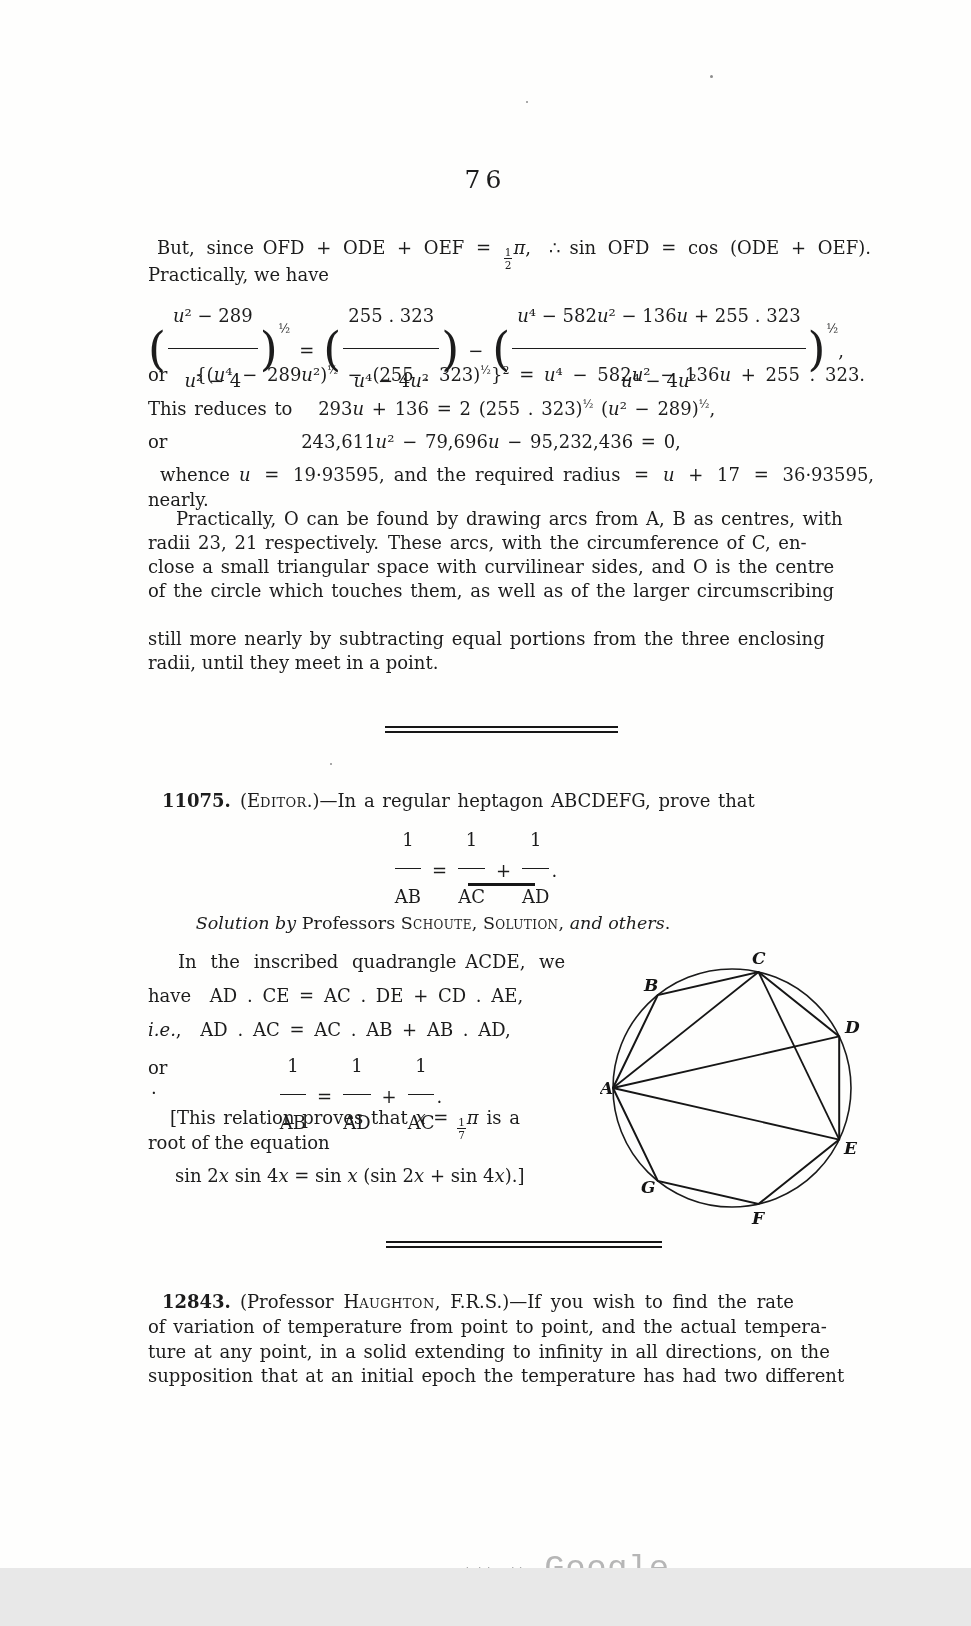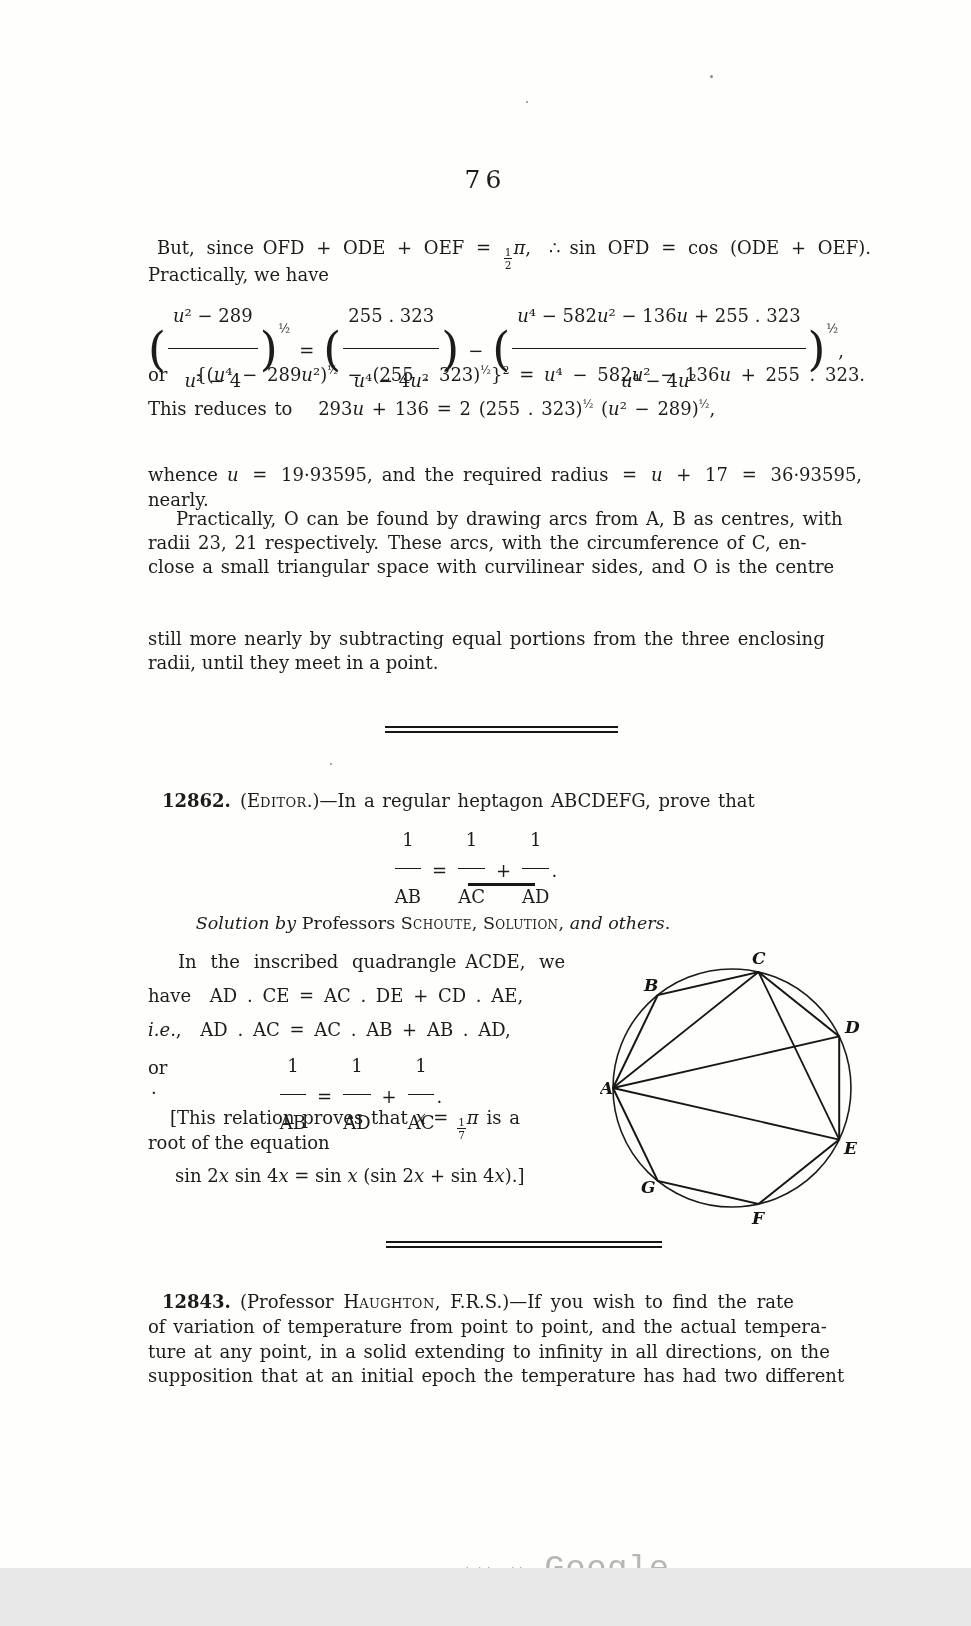--- a/index.html
+++ b/index.html
@@ -53,33 +53,35 @@
   <div class="ln ws6" style="left:148px;top:236px;">But, since OFD + ODE + OEF = <span class="sfrac">
         <span class="sn">1</span>
         <span class="sd">2</span>
       </span><i>π</i>,  ∴ sin OFD = cos (ODE + OEF).</div>
   <div class="ln" style="left:148px;top:263px;">Practically, we have</div>
 
   <div class="eq center" style="left:148px;top:288px;width:675px;"><span class="bigp">(</span><span class="frac"><span class="num"><i>u</i>² − 289</span><span class="den"><i>u</i>² − 4</span></span><span class="bigp">)</span><sup class="psup">½</sup><span class="etx"> = </span><span class="bigp">(</span><span class="frac"><span class="num">255 . 323</span><span class="den"><i>u</i>⁴ − 4<i>u</i>²</span></span><span class="bigp">)</span><span class="etx"> − </span><span class="bigp">(</span><span class="frac"><span class="num"><i>u</i>⁴ − 582<i>u</i>² − 136<i>u</i> + 255 . 323</span><span class="den"><i>u</i>⁴ − 4<i>u</i>²</span></span><span class="bigp">)</span><sup class="psup">½</sup><span class="etx">,</span></div>
 
   <div class="ln ws4" style="left:148px;top:363px;">or  {(<i>u</i>⁴ − 289<i>u</i>²)<sup>½</sup> − (255 . 323)<sup>½</sup>}<sup>2</sup> = <i>u</i>⁴ − 582<i>u</i>² − 136<i>u</i> + 255 . 323.</div>
   <div class="ln ws2" style="left:148px;top:397px;">This reduces to  293<i>u</i> + 136 = 2 (255 . 323)<sup>½</sup> (<i>u</i>² − 289)<sup>½</sup>,</div>
-  <div class="ln ws8" style="left:148px;top:463px;">whence <i>u</i> = 19·93595, and the required radius = <i>u</i> + 17 = 36·93595,</div>
+  <div class="ln ws2" style="left:148px;top:430px;">or        243,611<i>u</i>² − 79,696<i>u</i> − 95,232,436 = 0,</div>
+  <div class="ln ws8" style="left:160px;top:463px;">whence <i>u</i> = 19·93595, and the required radius = <i>u</i> + 17 = 36·93595,</div>
   <div class="ln" style="left:148px;top:488px;">nearly.</div>
 
   <div class="ln ws2" style="left:176px;top:507px;">Practically, O can be found by drawing arcs from A, B as centres, with</div>
   <div class="ln ws2" style="left:148px;top:531px;">radii 23, 21 respectively. These arcs, with the circumference of C, en-</div>
   <div class="ln ws2" style="left:148px;top:555px;">close a small triangular space with curvilinear sides, and O is the centre</div>
+  <div class="ln ws2" style="left:148px;top:579px;">of the circle which touches them, as well as of the larger circumscribing</div>
   <div class="ln ws2" style="left:148px;top:627px;">still more nearly by subtracting equal portions from the three enclosing</div>
   <div class="ln" style="left:148px;top:651px;">radii, until they meet in a point.</div>
 
   <div class="drule" style="left:385px;top:726px;width:233px;"></div>
 
   <div class="ln ws2" style="left:162px;top:789px;">
-    <b>12862.</b><span> (E<span class="sc">ditor</span>.)—In a regular heptagon ABCDEFG, prove that</span>
+    <b>11075.</b><span> (E<span class="sc">ditor</span>.)—In a regular heptagon ABCDEFG, prove that</span>
   </div>
   <div class="eq eq-s center" style="left:148px;top:816px;width:654px;"><span class="frac"><span class="num">1</span><span class="den">AB</span></span><span class="etx"> = </span><span class="frac"><span class="num">1</span><span class="den">AC</span></span><span class="etx"> + </span><span class="frac"><span class="num">1</span><span class="den">AD</span></span><span class="etx">.</span></div>
   <div class="srule" style="left:468px;top:883px;width:67px;"></div>
 
   <div class="ln center" style="left:148px;top:911px;width:570px;font-size:17.5px;"><i>Solution by</i> Professors <span class="sc">Schoute</span>, <span class="sc">Solution</span>, <i>and others</i>.</div>
 
   <div class="ln ws8" style="left:178px;top:950px;">In the inscribed quadrangle ACDE, we</div>
   <div class="ln ws4" style="left:148px;top:984px;">have  AD . CE = AC . DE + CD . AE,</div>
   <div class="ln ws4" style="left:148px;top:1018px;"><i>i.e.</i>,  AD . AC = AC . AB + AB . AD,</div>
   <div class="ln" style="left:148px;top:1056px;">or</div>

